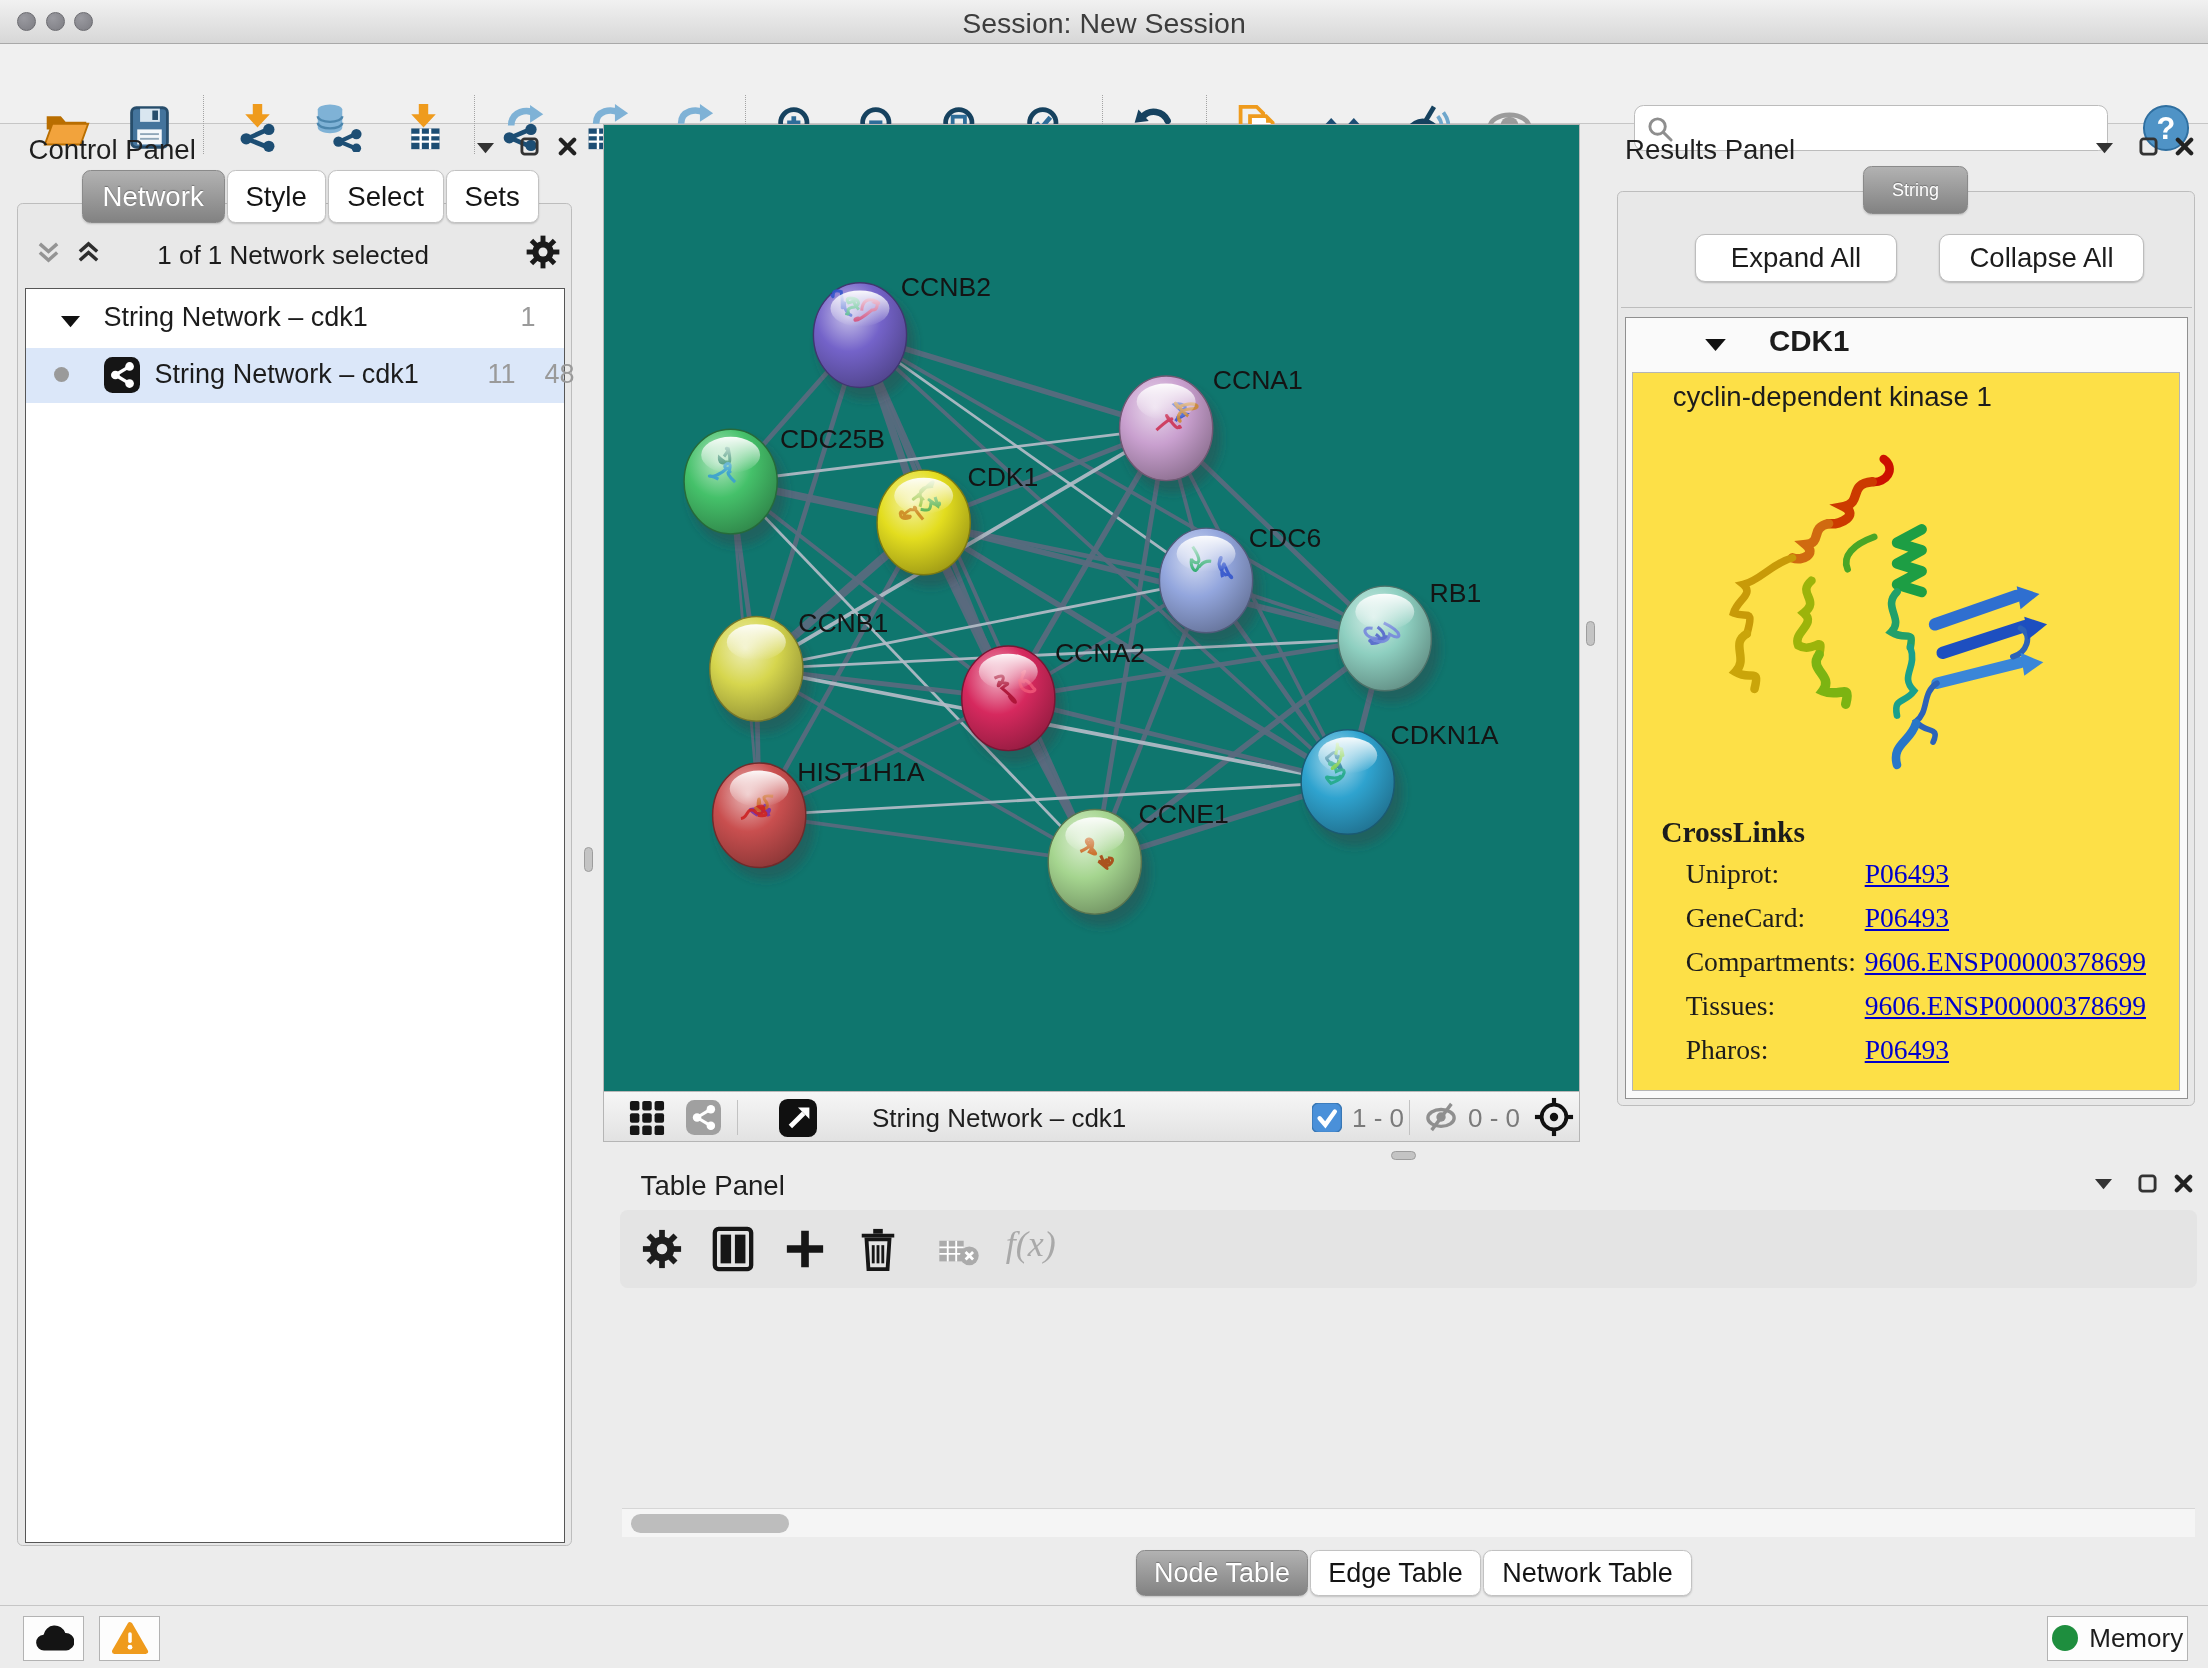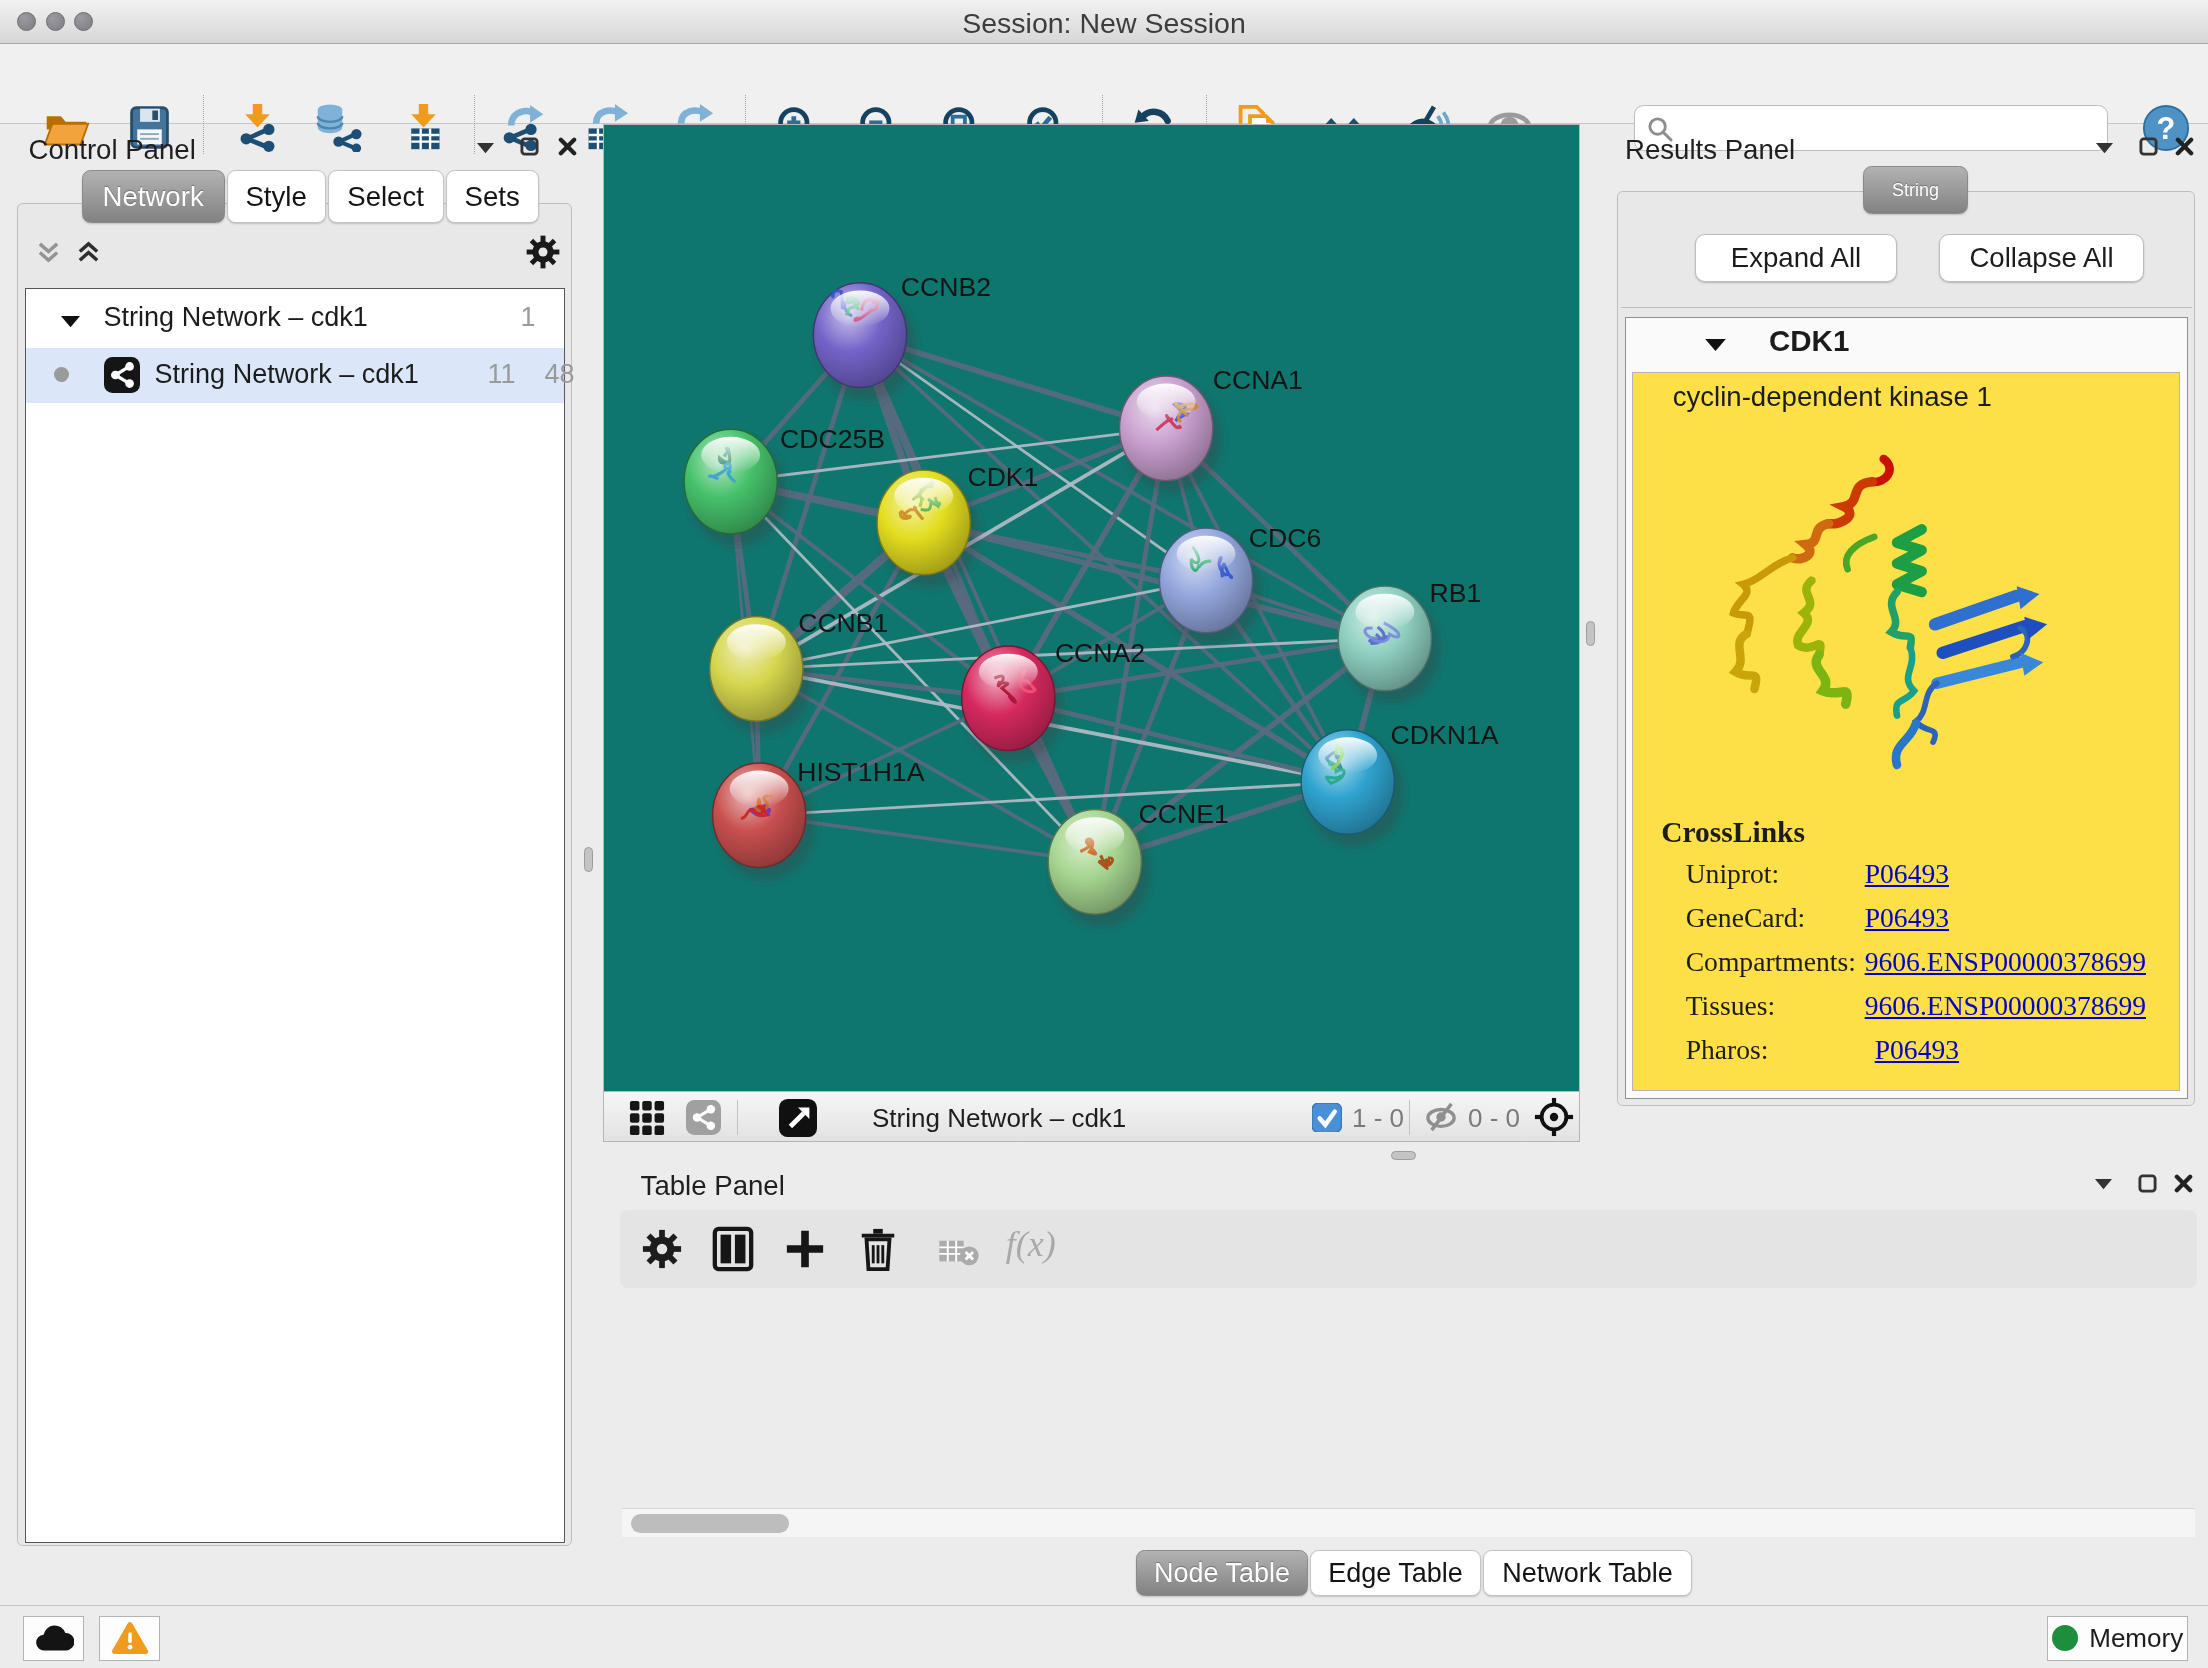--- a/index.html
+++ b/index.html
@@ -250,20 +250,21 @@
   <span class="abs" style="left:28.5px;top:116px">
       <svg width="25" height="25" viewBox="0 0 26 26">
         <path d="M4 4 l9 8 9 -8 M4 13 l9 8 9 -8" stroke="#949494" stroke-width="3.6" fill="none"></path>
       </svg>
     </span>
   <span class="abs" style="left:68px;top:116px">
       <svg width="25" height="25" viewBox="0 0 26 26">
         <path d="M4 12 l9 -8 9 8 M4 21 l9 -8 9 8" stroke="#2e2e2e" stroke-width="3.6" fill="none"></path>
       </svg>
     </span>
+  <div class="abs" style="left:19px;top:116px;width:533px;text-align:center;font-size:26px">1 of 1 Network selected</div>
   <span class="abs" style="left:517px;top:110px">
     <svg width="36" height="36" viewBox="0 0 44 44">
         <g fill="#1a1a1a">
           <rect x="19" y="2" width="6" height="9"></rect>
           <rect x="19" y="33" width="6" height="9"></rect>
           <rect x="2" y="19" width="9" height="6"></rect>
           <rect x="33" y="19" width="9" height="6"></rect>
           <g transform="rotate(45 22 22)">
             <rect x="19" y="2" width="6" height="9"></rect>
             <rect x="19" y="33" width="6" height="9"></rect>
@@ -653,21 +654,21 @@
             <a class="serif xlink" href="#">P06493</a>
           </div>
           <div style="display: flex; height: 44px; font-size: 27.6px;">
             <span class="serif" style="width: 179px;">Compartments:</span>
             <a class="serif xlink" href="#">9606.ENSP00000378699</a>
           </div>
           <div style="display: flex; height: 44px; font-size: 27.6px;">
             <span class="serif" style="width: 179px;">Tissues:</span>
             <a class="serif xlink" href="#">9606.ENSP00000378699</a>
           </div>
-          <div style="display: flex; height: 44px; font-size: 27.6px; gap: 10px;">
+          <div style="display: flex; height: 44px; font-size: 27.6px;">
             <span class="serif" style="width: 179px;">Pharos:</span>
             <a class="serif xlink" href="#">P06493</a>
           </div>
         </div>
     </div>
   </div>
 </div>
 
 <div class="abs" style="left:613px;top:1166px;width:1595px;height:439px">
   <div class="abs panel-title" style="left:27.6px;top:3.8px">Table Panel</div>

